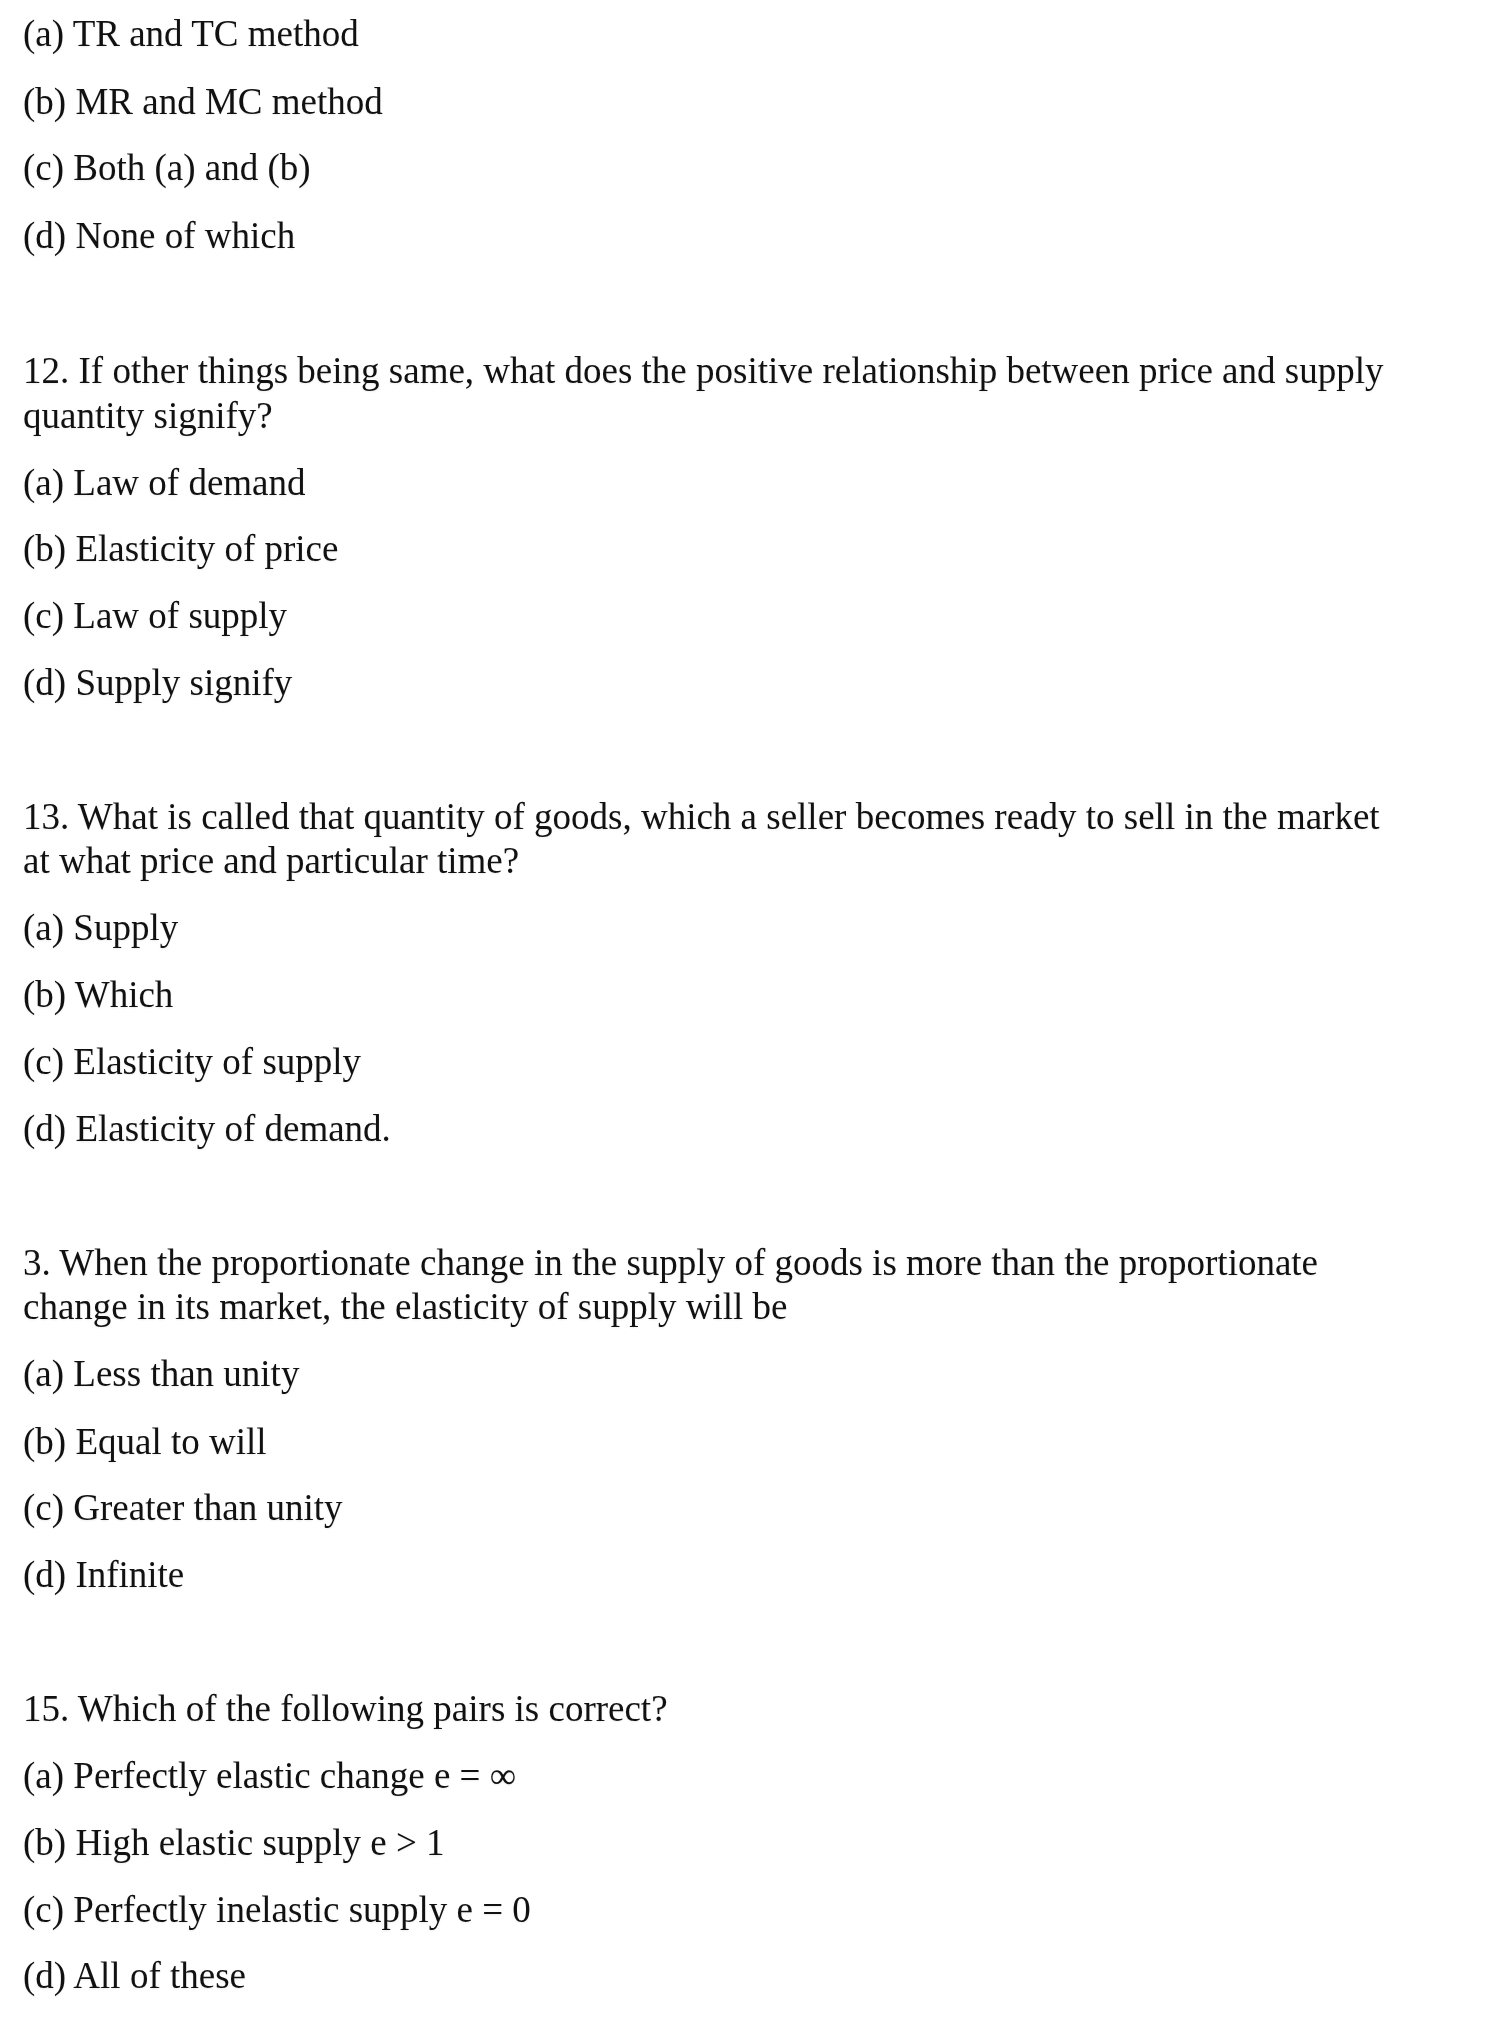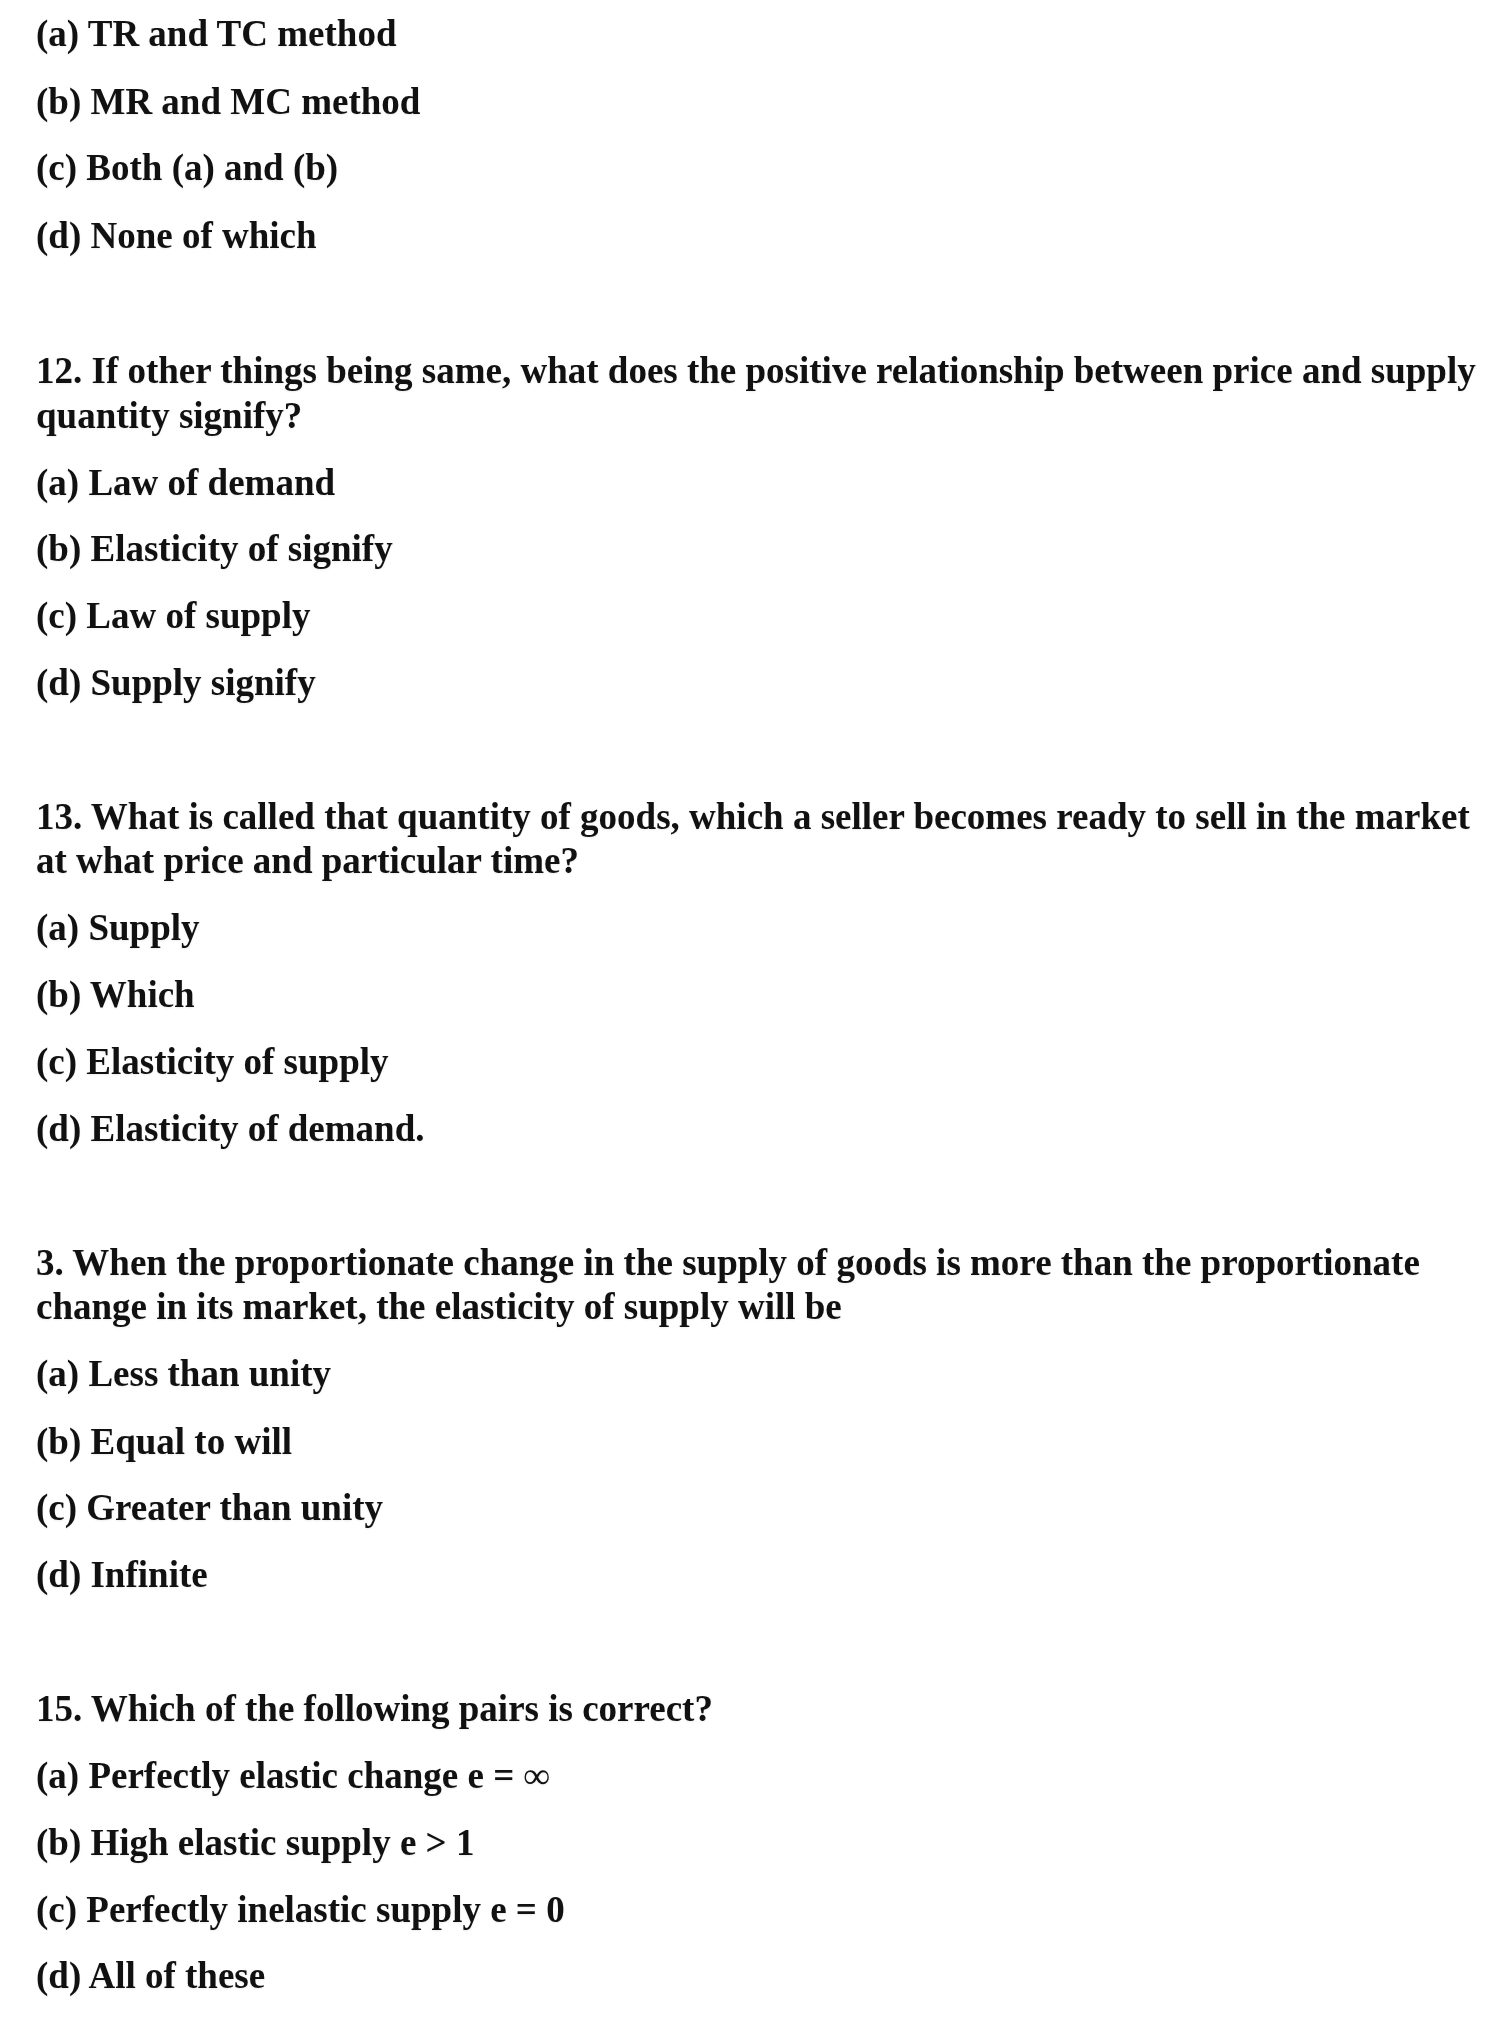--- a/index.html
+++ b/index.html
@@ -2,42 +2,41 @@
 <html><head>
   <meta charset="utf-8">
   <style>
     html, body { margin: 0; padding: 0; background: #ffffff; }
     body {
       width: 1505px; height: 2034px; position: relative; overflow: hidden;
       font-family: "Liberation Serif", "DejaVu Serif", serif;
       color: #111111;
     }
     .line {
-      position: absolute; left: 36px;
+      position: absolute; left: 23px;
       font-size: 37px; line-height: 37px; height: 37px;
       white-space: nowrap;
       text-shadow: 0 1px 2px rgba(0,0,0,0.08);
-      font-weight: bold;
     }
   </style>
 </head>
 <body>
 
 <div>
   <div class="line" style="top:15px">(a) TR and TC method</div>
   <div class="line" style="top:83px">(b) MR and MC method</div>
   <div class="line" style="top:149px">(c) Both (a) and (b)</div>
   <div class="line" style="top:217px">(d) None of which</div>
 </div>
 
 <div>
   <div class="line" style="top:352px">12. If other things being same, what does the positive relationship between price and supply</div>
   <div class="line" style="top:397px">quantity signify?</div>
   <div class="line" style="top:464px">(a) Law of demand</div>
-  <div class="line" style="top:530px">(b) Elasticity of signify</div>
+  <div class="line" style="top:530px">(b) Elasticity of price</div>
   <div class="line" style="top:597px">(c) Law of supply</div>
   <div class="line" style="top:664px">(d) Supply signify</div>
 </div>
 
 <div>
   <div class="line" style="top:798px">13. What is called that quantity of goods, which a seller becomes ready to sell in the market</div>
   <div class="line" style="top:842px">at what price and particular time?</div>
   <div class="line" style="top:909px">(a) Supply</div>
   <div class="line" style="top:976px">(b) Which</div>
   <div class="line" style="top:1043px">(c) Elasticity of supply</div>

